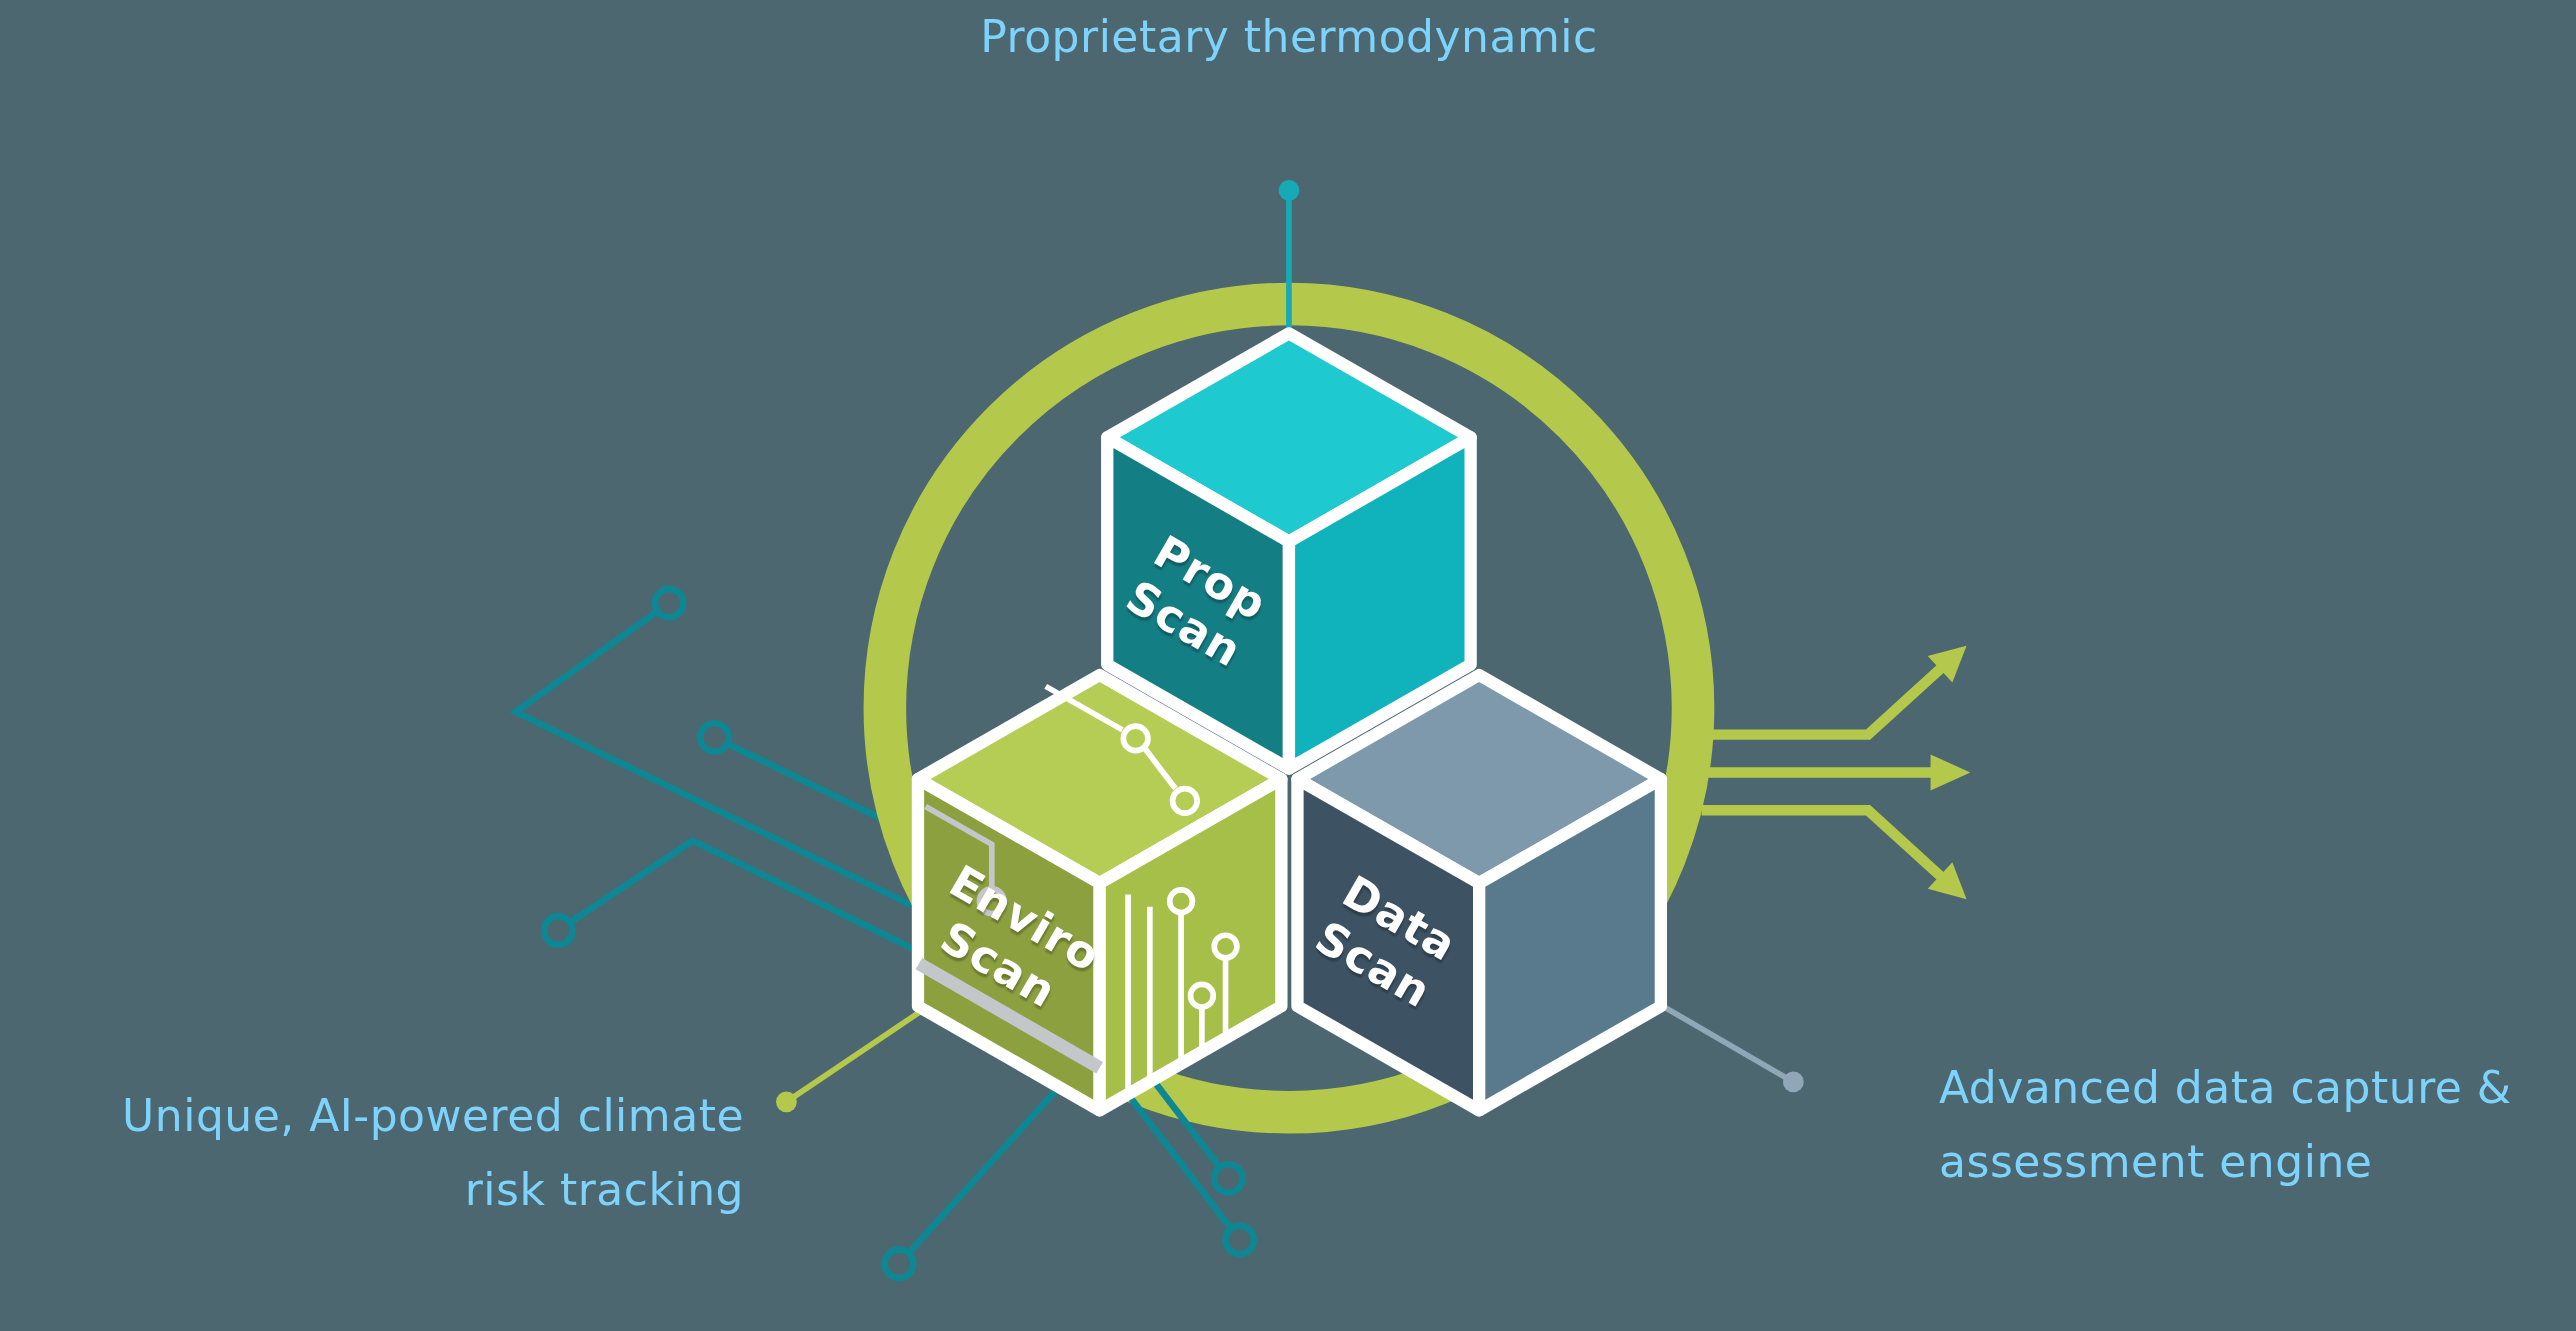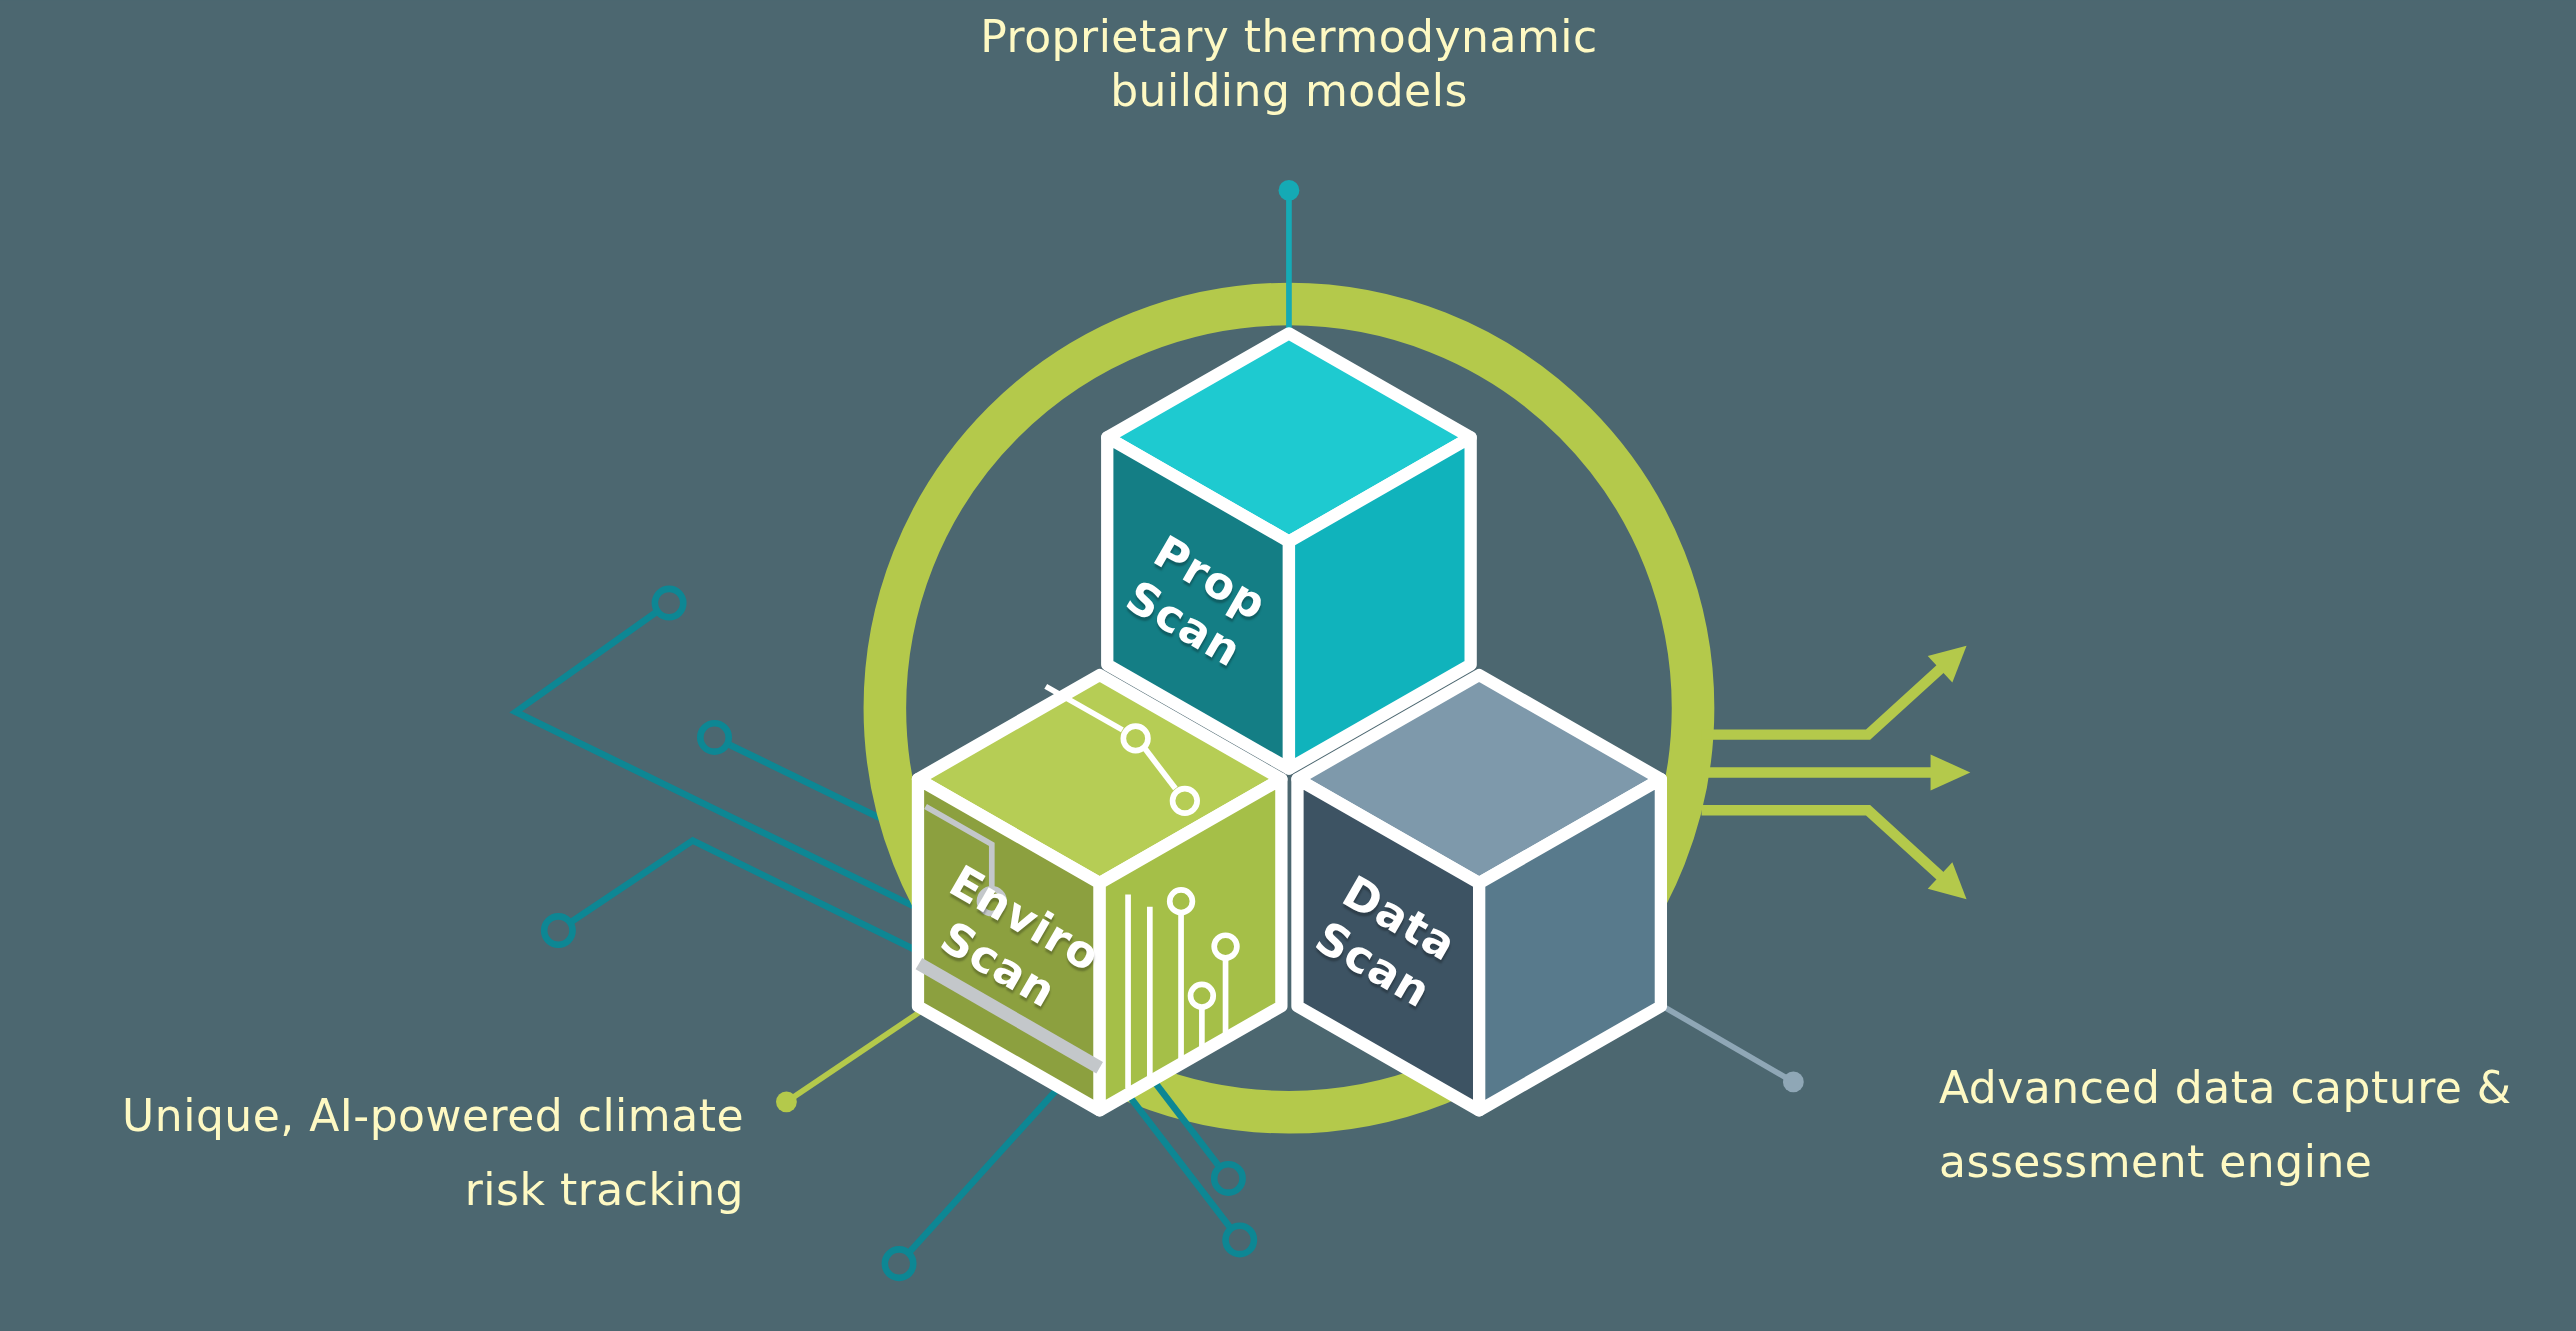--- a/index.html
+++ b/index.html
@@ -6,21 +6,21 @@
   body{
     width:2576px;height:1332px;overflow:hidden;position:relative;
     font-family:"DejaVu Sans","Liberation Sans",sans-serif;
     background:#4c6770;
   }
   #stage{position:absolute;inset:0;}
   svg{position:absolute;top:0;left:0;}
   .outer-label{
     position:absolute;
     font-size:44px;
-    color:#fef9c3;
+    color:#7dd3fc;
     letter-spacing:0.5px;
   }
   .outer-label span{display:block;}
   #label-top{left:721px;top:9.5px;width:1136px;text-align:center;line-height:54px;}
   #label-bottom-left{left:0px;top:1079px;width:744px;text-align:right;line-height:74px;}
   #label-bottom-right{left:1939px;top:1051px;width:738px;text-align:left;line-height:74px;}
   .cube-label{
     font-weight:bold;
     font-size:47px;
     letter-spacing:1px;
@@ -123,21 +123,20 @@
     <text class="cube-label" x="1262" y="678" transform="rotate(30 1262 640)">Scan</text>
     <text class="cube-label" x="1066" y="982" transform="rotate(30 1066 1000)">Enviro</text>
     <text class="cube-label" x="1066" y="1038" transform="rotate(30 1066 1000)">Scan</text>
     <text class="cube-label" x="1462" y="982" transform="rotate(30 1462 1000)">Data</text>
     <text class="cube-label" x="1462" y="1038" transform="rotate(30 1462 1000)">Scan</text>
   </g>
 </svg>
 
 <div class="outer-label" id="label-top">
   <span>Proprietary thermodynamic</span>
-  <span>building models</span>
 </div>
 
 <div class="outer-label" id="label-bottom-left">
   <span>Unique, AI-powered climate</span>
   <span>risk tracking</span>
 </div>
 
 <div class="outer-label" id="label-bottom-right">
   <span>Advanced data capture &amp;</span>
   <span>assessment engine</span>

